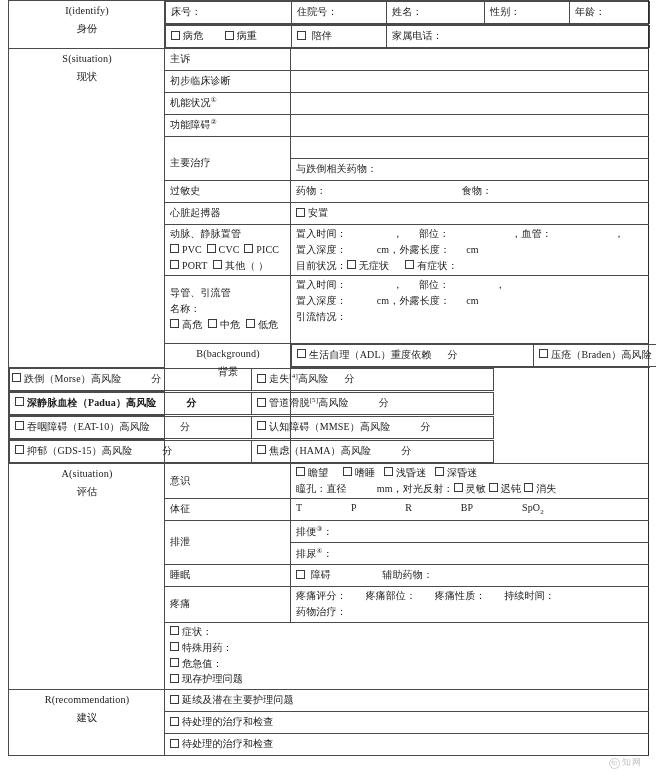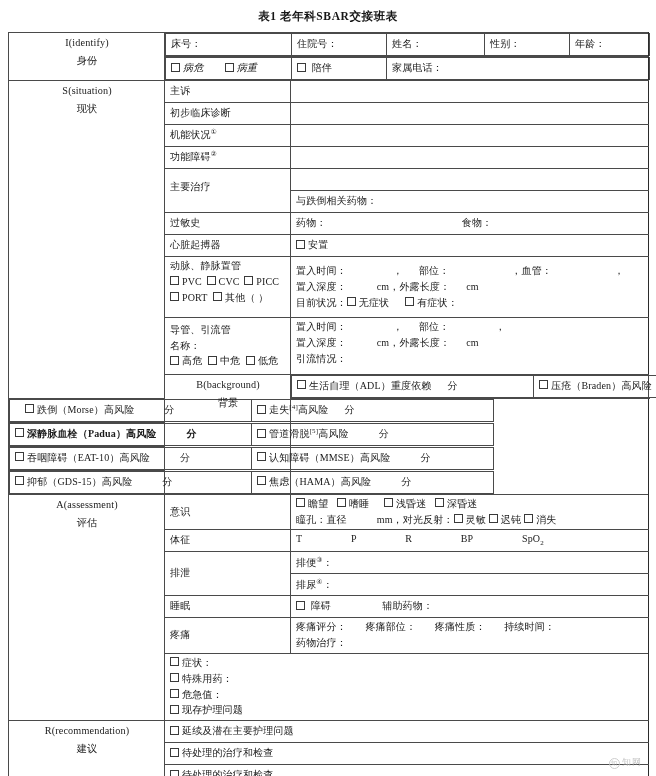--- a/index.html
+++ b/index.html
@@ -103,21 +103,20 @@
     font-size: 6px;
     margin-right: 2px;
     vertical-align: 0px;
   }
 </style>
 </head>
 <body>
 
 <div class="page">
 
-  <div class="doc-title">表1  老年科SBAR交接班表</div>
 
   <table class="sbar">
     <colgroup>
       <col style="width:156px">
       <col style="width:126px">
       <col style="width:358px">
     </colgroup>
 
     <tbody>
         <tr>
@@ -149,21 +148,21 @@
     <tr>
       <td colspan="2" style="padding:0;">
         <table class="inner">
           <colgroup>
             <col style="width:126px">
                 <col style="width:95px">
                 <col style="width:263px">
           </colgroup>
           <tbody>
                 <tr>
-            <td class="tall" style="padding:2px 5px;border-right:0.8px solid #4a4a4a;font-style:italic;">
+            <td class="tall" style="padding:2px 5px;border-right:0.8px solid #4a4a4a;">
               <span class="nw"><span class="cb"></span><span>病危</span></span>
               <span class="gap-s"></span>
               <span class="nw"><span class="cb"></span><span>病重</span></span>
             </td>
             <td class="tall" style="padding:2px 5px;border-right:0.8px solid #4a4a4a;">
               <span class="cb"></span>&nbsp;<span>陪伴</span>
             </td>
             <td class="tall" style="padding:2px 5px;"><span>家属电话：</span></td>
           </tr>
         </tbody>
@@ -185,42 +184,42 @@
     </tr>
     <tr>
       <td class="tall lbl"><span>机能状况</span><span class="sup">①</span></td>
       <td class="tall"></td>
     </tr>
     <tr>
       <td class="tall lbl"><span>功能障碍</span><span class="sup">②</span></td>
       <td class="tall"></td>
     </tr>
     <tr>
-      <td rowspan="2" class="lbl" style="vertical-align:top;padding-top:12px;">主要治疗</td>
+      <td rowspan="2" class="lbl" style="vertical-align:top;padding-top:20px;">主要治疗</td>
       <td class="tall"></td>
     </tr>
     <tr>
       <td class="tall"><span>与跌倒相关药物：</span></td>
     </tr>
     <tr>
       <td class="tall lbl">过敏史</td>
       <td class="tall">
         <span>药物：</span>
         <span style="display:inline-block;width:130px;"></span>
         <span>食物：</span>
       </td>
     </tr>
     <tr>
       <td class="tall lbl">心脏起搏器</td>
       <td class="tall">
         <span class="cb"></span><span>安置</span>
       </td>
     </tr>
     <tr>
-      <td class="lbl" style="vertical-align:middle;padding-top:3px;padding-bottom:13px;">
+      <td class="lbl" style="vertical-align:middle;padding-top:3px;padding-bottom:3px;">
         <span class="stack-row">动脉、静脉置管</span>
         <span class="stack-row nw">
           <span><span class="cb"></span><span>PVC</span></span>
           <span style="margin-left:2px;"><span class="cb"></span><span>CVC</span></span>
           <span style="margin-left:2px;"><span class="cb"></span><span>PICC</span></span>
         </span>
         <span class="stack-row nw">
           <span><span class="cb"></span><span>PORT</span></span>
           <span style="margin-left:3px;"><span class="cb"></span><span>其他（  ）</span></span>
         </span>
@@ -240,21 +239,21 @@
     <tr>
       <td class="lbl" style="vertical-align:middle;padding-top:3px;padding-bottom:3px;">
         <span class="stack-row">导管、引流管</span>
         <span class="stack-row">名称：</span>
         <span class="stack-row nw">
           <span><span class="cb"></span><span>高危</span></span>
           <span style="margin-left:3px;"><span class="cb"></span><span>中危</span></span>
           <span style="margin-left:3px;"><span class="cb"></span><span>低危</span></span>
         </span>
       </td>
-      <td style="vertical-align:middle;padding-top:3px;padding-bottom:8px;">
+      <td style="vertical-align:middle;padding-top:3px;padding-bottom:19px;">
         <span class="stack-row nw">
           <span>置入时间：</span><span class="gap-l"></span>，<span class="gap-s"></span><span>部位：</span><span class="gap-l"></span>，
         </span>
         <span class="stack-row nw">
           <span>置入深度：</span><span class="gap-m"></span><span>cm，外露长度：</span><span class="gap-s"></span><span>cm</span>
         </span>
         <span class="stack-row nw">
           <span>引流情况：</span>
         </span>
       </td>
@@ -286,21 +285,21 @@
     </tr>
     <tr>
       <td colspan="2" style="padding:0;">
         <table class="inner">
           <colgroup>
                 <col style="width:242px">
                 <col style="width:242px">
               </colgroup>
           <tbody>
                 <tr>
-            <td class="tall" style="padding:2px 15px;border-right:0.8px solid #4a4a4a;">
+            <td class="tall" style="padding:2px 2px;border-right:0.8px solid #4a4a4a;">
               <span class="cb"></span><span>跌倒（Morse）高风险</span><span class="gap-m"></span><span>分</span>
             </td>
             <td class="tall" style="padding:2px 5px;">
               <span class="cb"></span><span>走失</span><span class="sup">[4]</span><span>高风险</span><span class="gap-s"></span><span>分</span>
             </td>
           </tr>
         </tbody>
             </table>
       </td>
     </tr>
@@ -360,29 +359,29 @@
               <span class="cb"></span><span>焦虑（HAMA）高风险</span><span class="gap-m"></span><span>分</span>
             </td>
           </tr>
         </tbody>
             </table>
       </td>
     </tr>
 
     <tr>
       <td rowspan="7" class="secthead">
-        <span class="ln1">A(assessment)</span>
+        <span class="ln1">A(situation)</span>
         <span class="ln2">评估</span>
       </td>
       <td class="lbl">意识</td>
       <td style="padding-top:3px;padding-bottom:3px;">
         <span class="stack-row nw">
           <span><span class="cb"></span><span>瞻望</span></span>
-          <span style="margin-left:6px;"><span class="cb"></span><span>嗜睡</span></span>
-          <span style="margin-left:12px;"><span class="cb"></span><span>浅昏迷</span></span>
+          <span style="margin-left:12px;"><span class="cb"></span><span>嗜睡</span></span>
+          <span style="margin-left:6px;"><span class="cb"></span><span>浅昏迷</span></span>
           <span style="margin-left:6px;"><span class="cb"></span><span>深昏迷</span></span>
         </span>
         <span class="stack-row nw">
           <span><span>瞳孔：直径</span></span><span class="gap-m"></span><span>mm，对光反射：</span><span><span class="cb"></span><span>灵敏</span></span><span style="margin-left:3px;"><span class="cb"></span><span>迟钝</span></span><span style="margin-left:3px;"><span class="cb"></span><span>消失</span></span>
         </span>
       </td>
     </tr>
     <tr>
       <td class="tall lbl">体征</td>
       <td class="tall">

